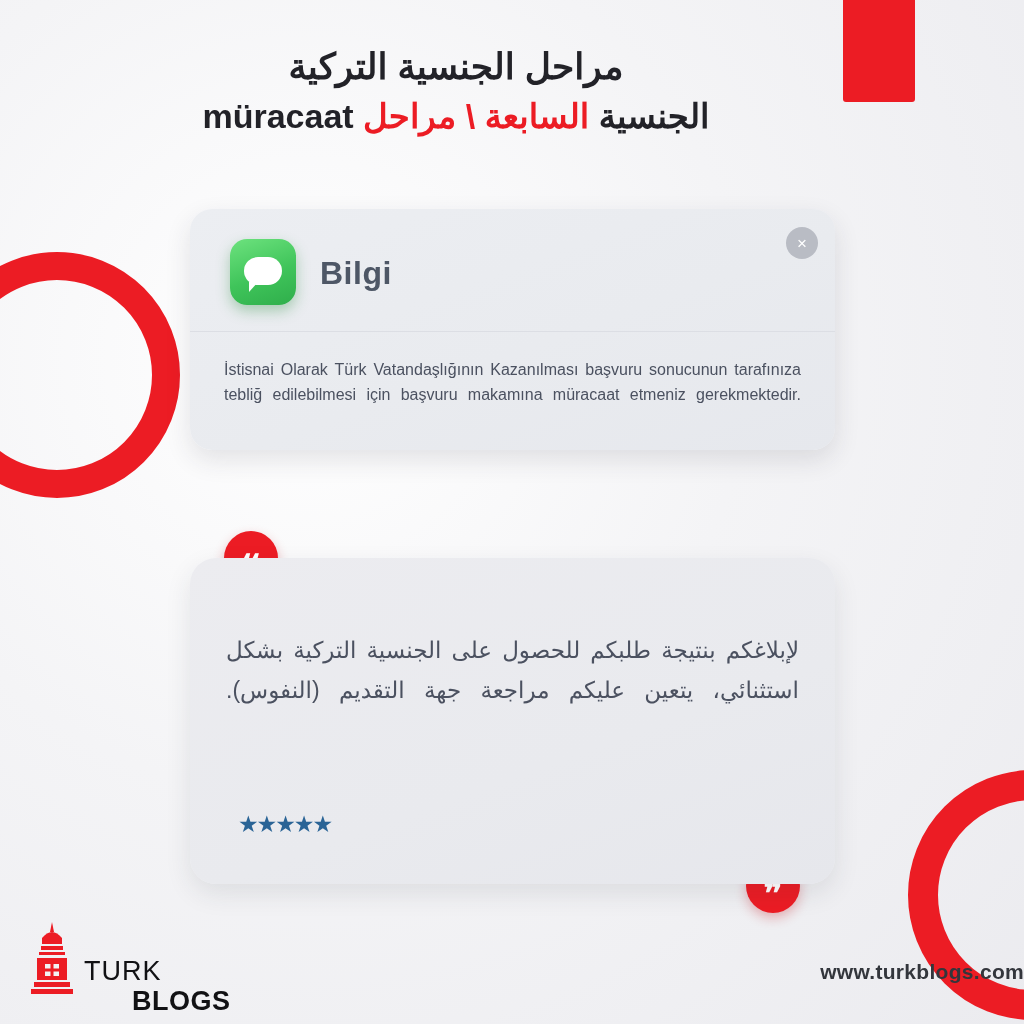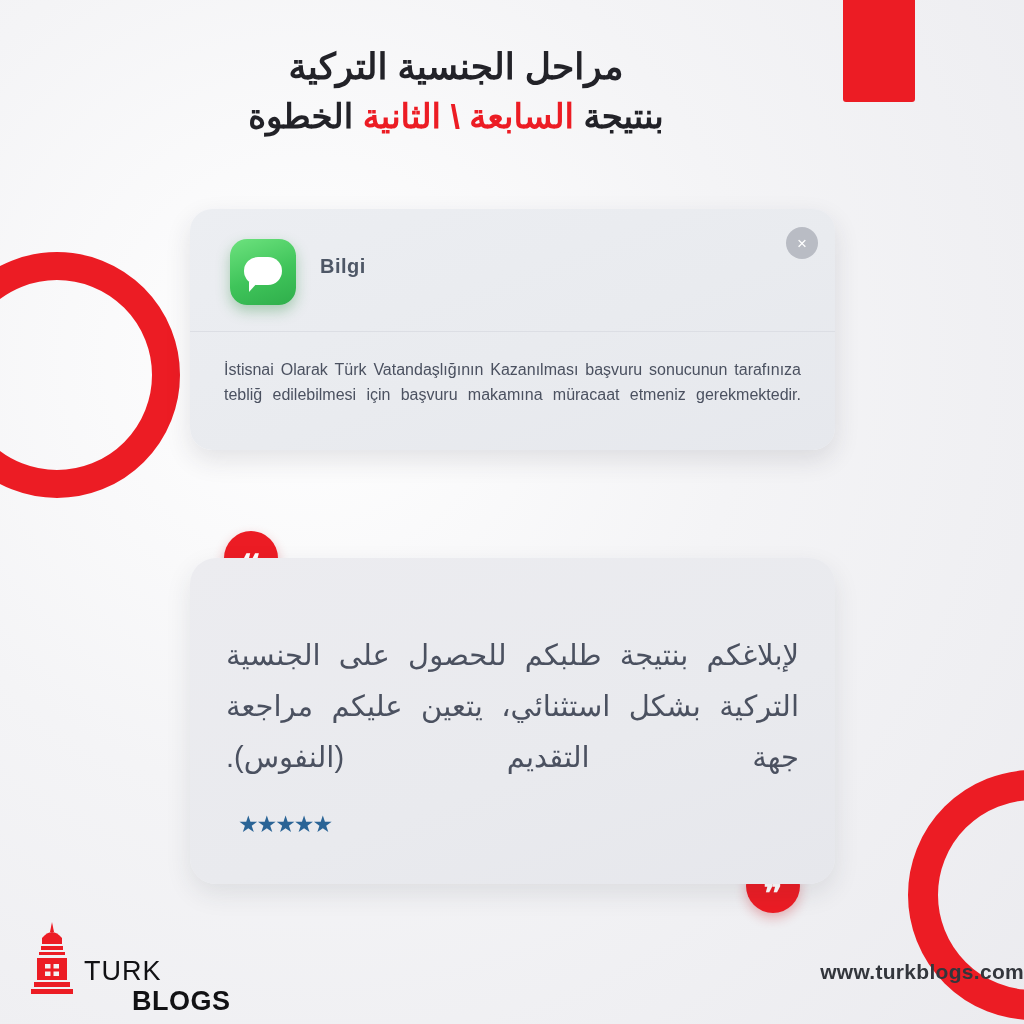--- a/index.html
+++ b/index.html
@@ -121,21 +121,21 @@
     left: 5px;
     width: 0;
     height: 0;
     border-top: 10px solid #ffffff;
     border-right: 9px solid transparent;
   }
   .info-title {
     position: absolute;
     top: 46px;
     left: 130px;
-    font-size: 20px;
+    font-size: 32px;
     font-weight: bold;
     color: #4e5766;
     letter-spacing: 0.5px;
   }
   .close-btn {
     position: absolute;
     top: 18px;
     right: 17px;
     width: 32px;
     height: 32px;
@@ -199,21 +199,21 @@
     border-radius: 26px;
     background: linear-gradient(160deg, #ececf0 0%, #e9eaee 60%, #e6e7ec 100%);
     box-shadow: 0 10px 26px rgba(40, 45, 60, 0.10);
   }
   .trans-body {
     padding: 72px 36px 0 36px;
     direction: rtl;
   }
   .trans-body p {
     margin: 0;
-    font-size: 29px;
+    font-size: 23px;
     line-height: 1.75;
     color: #4b5160;
     text-align: justify;
     text-align-last: justify;
   }
   .stars {
     position: absolute;
     bottom: 46px;
     left: 48px;
     font-size: 23px;
@@ -272,23 +272,23 @@
 
 <div class="canvas">
 
   <div class="deco-rect-top"></div>
   <div class="deco-ring-left"></div>
   <div class="deco-ring-right"></div>
 
   <div class="headline">
     <div class="line1">مراحل الجنسية التركية</div>
     <div class="line2">
-      <span>بنتيجة</span>
-      <span class="red">السابعة \ الثانية</span>
-      <span>الخطوة</span>
+      <span>الجنسية</span>
+      <span class="red">السابعة \ مراحل</span>
+      <span>müracaat</span>
     </div>
   </div>
 
   <div class="info-card">
     <div class="info-card-header">
       <div class="app-icon">
         <div class="bubble"></div>
       </div>
       <div class="info-title">Bilgi</div>
       <button class="close-btn">×</button>

